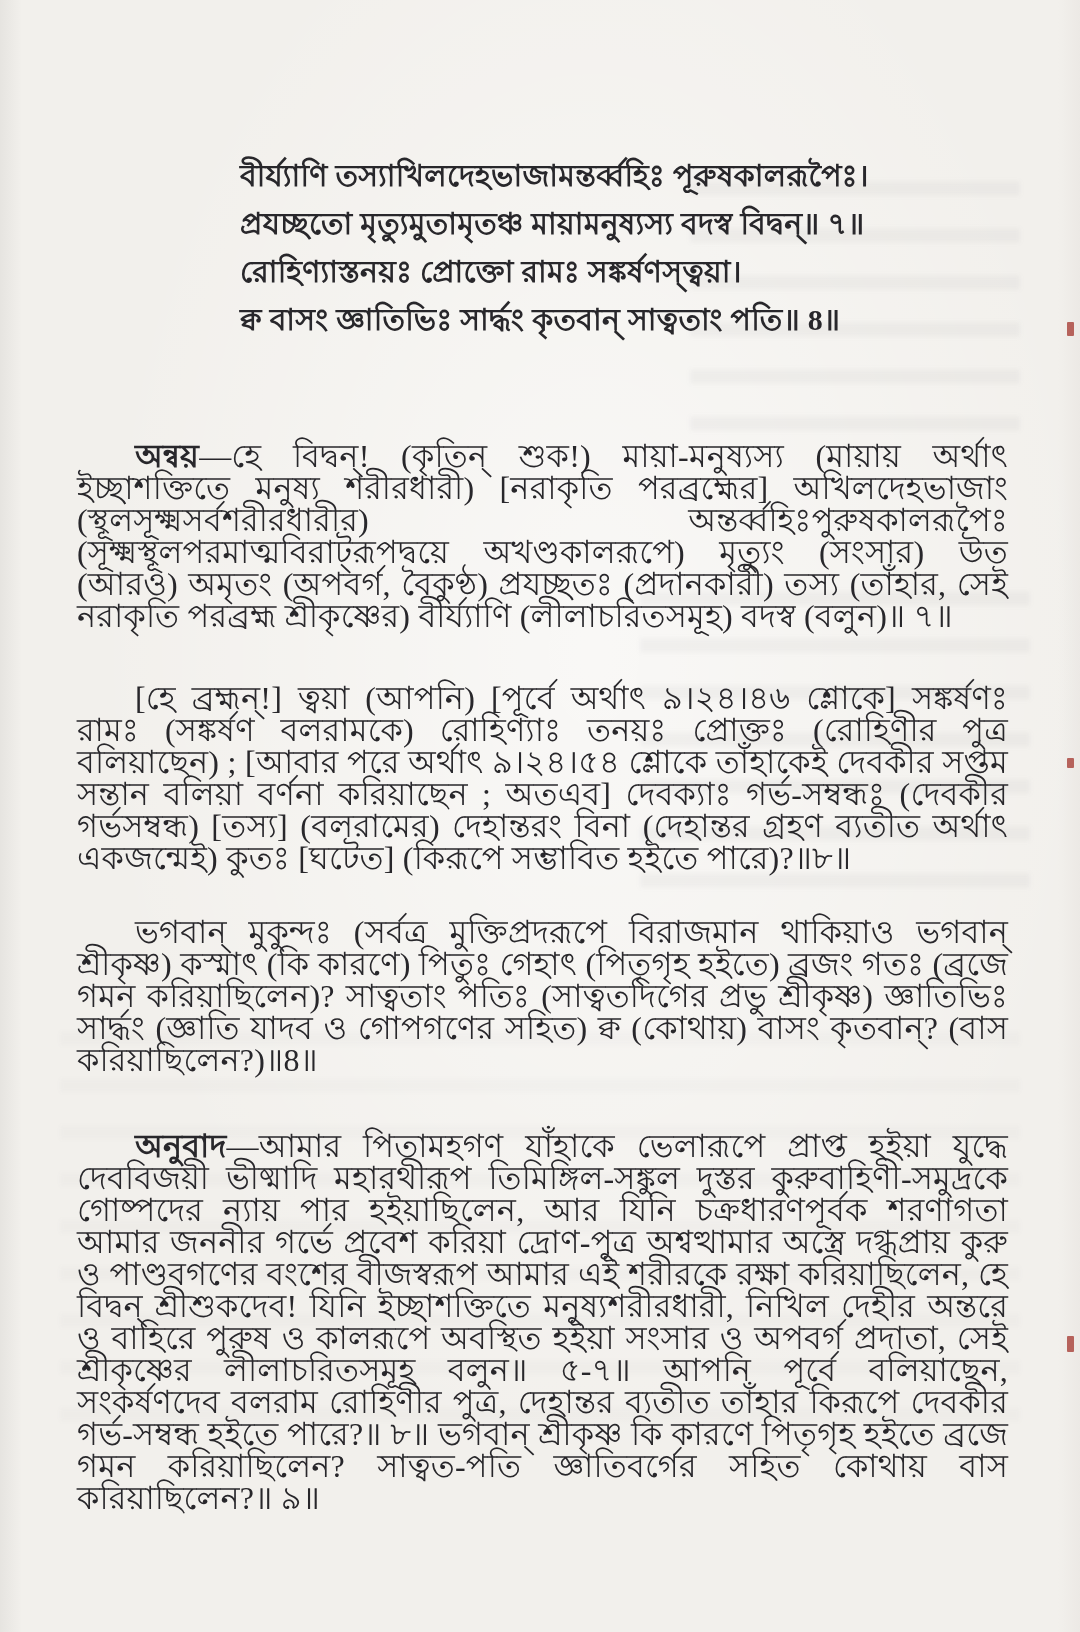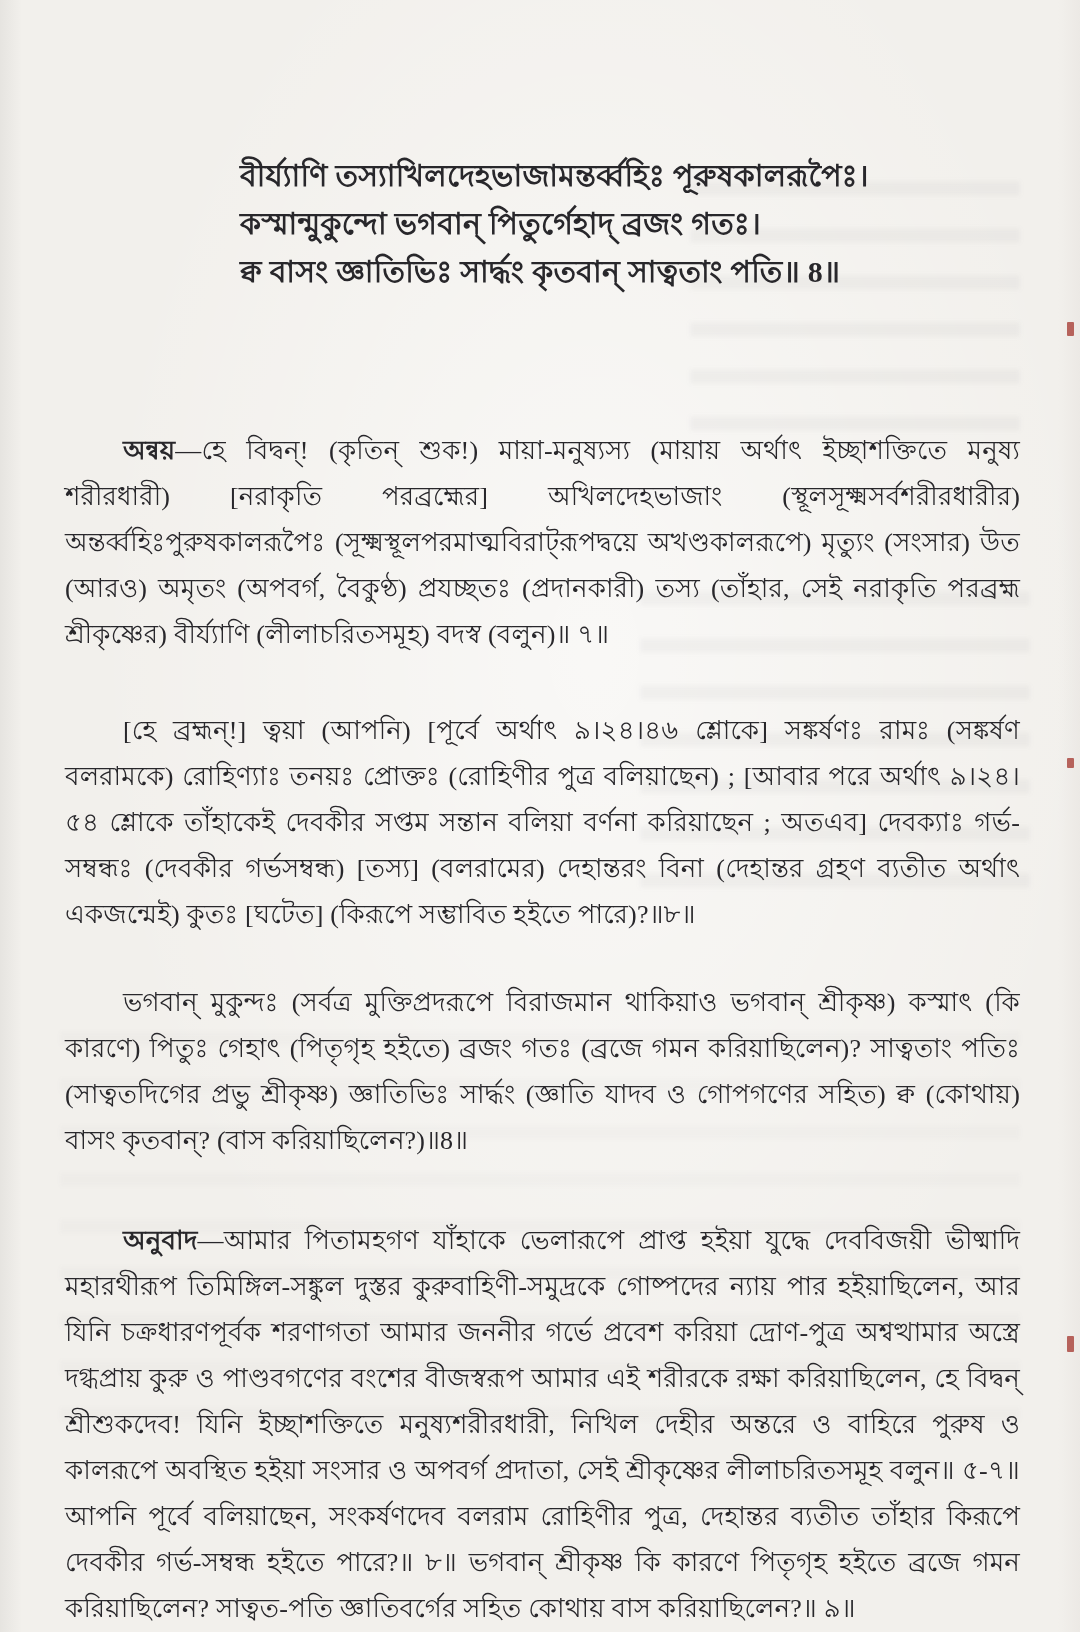--- a/index.html
+++ b/index.html
@@ -85,23 +85,23 @@
     letter-spacing: 0.3px;
   }
 
   .commentary {
     position: absolute;
     top: 428px;
     left: 65px;
     width: 955px;
   }
   .para {
-    margin: 0;
-    font-size: 26px;
-    line-height: 46px;
+    margin: 12px;
+    font-size: 32px;
+    line-height: 32px;
     text-align: justify;
     text-indent: 58px;
     letter-spacing: 0.2px;
   }
   .para .lead { font-weight: 700; }
   .para-2 { margin-top: 50px; }
   .para-3 { margin-top: 42px; }
   .para-4 { margin-top: 54px; }
 </style>
 </head>
@@ -112,21 +112,22 @@
   <div class="ghost ghost-a"></div>
   <div class="ghost ghost-b"></div>
   <div class="ghost ghost-c"></div>
   <div class="edge-mark m1"></div>
   <div class="edge-mark m2"></div>
   <div class="edge-mark m3"></div>
 
 
   <div class="verse-block">
     <div class="verse-line">বীর্য্যাণি তস্যাখিলদেহভাজামন্তর্ব্বহিঃ পূরুষকালরূপৈঃ।</div>
-    <div class="verse-line">কস্মান্মুকুন্দো ভগবান্ পিতুর্গেহাদ্ ব্রজং গতঃ।</div>
+    <div class="verse-line">প্রযচ্ছতো মৃত্যুমুতামৃতঞ্চ মায়ামনুষ্যস্য বদস্ব বিদ্বন্॥ ৭॥</div>
+    <div class="verse-line">রোহিণ্যাস্তনয়ঃ প্রোক্তো রামঃ সঙ্কর্ষণস্ত্বয়া।</div>
     <div class="verse-line">ক্ব বাসং জ্ঞাতিভিঃ সার্দ্ধং কৃতবান্ সাত্বতাং পতি॥ 8॥</div>
   </div>
 
   <div class="commentary">
 
     <p class="para para-1"><b class="lead">অন্বয়</b><span>—হে বিদ্বন্! (কৃতিন্ শুক!) মায়া-মনুষ্যস্য (মায়ায় অর্থাৎ ইচ্ছাশক্তিতে মনুষ্য শরীরধারী) [নরাকৃতি পরব্রহ্মের] অখিলদেহভাজাং (স্থূলসূক্ষ্মসর্বশরীরধারীর) অন্তর্ব্বহিঃপুরুষকালরূপৈঃ (সূক্ষ্মস্থূলপরমাত্মবিরাট্‌রূপদ্বয়ে অখণ্ডকালরূপে) মৃত্যুং (সংসার) উত (আরও) অমৃতং (অপবর্গ, বৈকুণ্ঠ) প্রযচ্ছতঃ (প্রদানকারী) তস্য (তাঁহার, সেই নরাকৃতি পরব্রহ্ম শ্রীকৃষ্ণের) বীর্য্যাণি (লীলাচরিতসমূহ) বদস্ব (বলুন)॥ ৭॥</span></p>
 
     <p class="para para-2"><b class="lead"></b><span>[হে ব্রহ্মন্!] ত্বয়া (আপনি) [পূর্বে অর্থাৎ ৯।২৪।৪৬ শ্লোকে] সঙ্কর্ষণঃ রামঃ (সঙ্কর্ষণ বলরামকে) রোহিণ্যাঃ তনয়ঃ প্রোক্তঃ (রোহিণীর পুত্র বলিয়াছেন) ; [আবার পরে অর্থাৎ ৯।২৪।৫৪ শ্লোকে তাঁহাকেই দেবকীর সপ্তম সন্তান বলিয়া বর্ণনা করিয়াছেন ; অতএব] দেবক্যাঃ গর্ভ-সম্বন্ধঃ (দেবকীর গর্ভসম্বন্ধ) [তস্য] (বলরামের) দেহান্তরং বিনা (দেহান্তর গ্রহণ ব্যতীত অর্থাৎ একজন্মেই) কুতঃ [ঘটেত] (কিরূপে সম্ভাবিত হইতে পারে)?॥৮॥</span></p>
 
     <p class="para para-3"><b class="lead"></b><span>ভগবান্ মুকুন্দঃ (সর্বত্র মুক্তিপ্রদরূপে বিরাজমান থাকিয়াও ভগবান্ শ্রীকৃষ্ণ) কস্মাৎ (কি কারণে) পিতুঃ গেহাৎ (পিতৃগৃহ হইতে) ব্রজং গতঃ (ব্রজে গমন করিয়াছিলেন)? সাত্বতাং পতিঃ (সাত্বতদিগের প্রভু শ্রীকৃষ্ণ) জ্ঞাতিভিঃ সার্দ্ধং (জ্ঞাতি যাদব ও গোপগণের সহিত) ক্ব (কোথায়) বাসং কৃতবান্? (বাস করিয়াছিলেন?)॥8॥</span></p>

